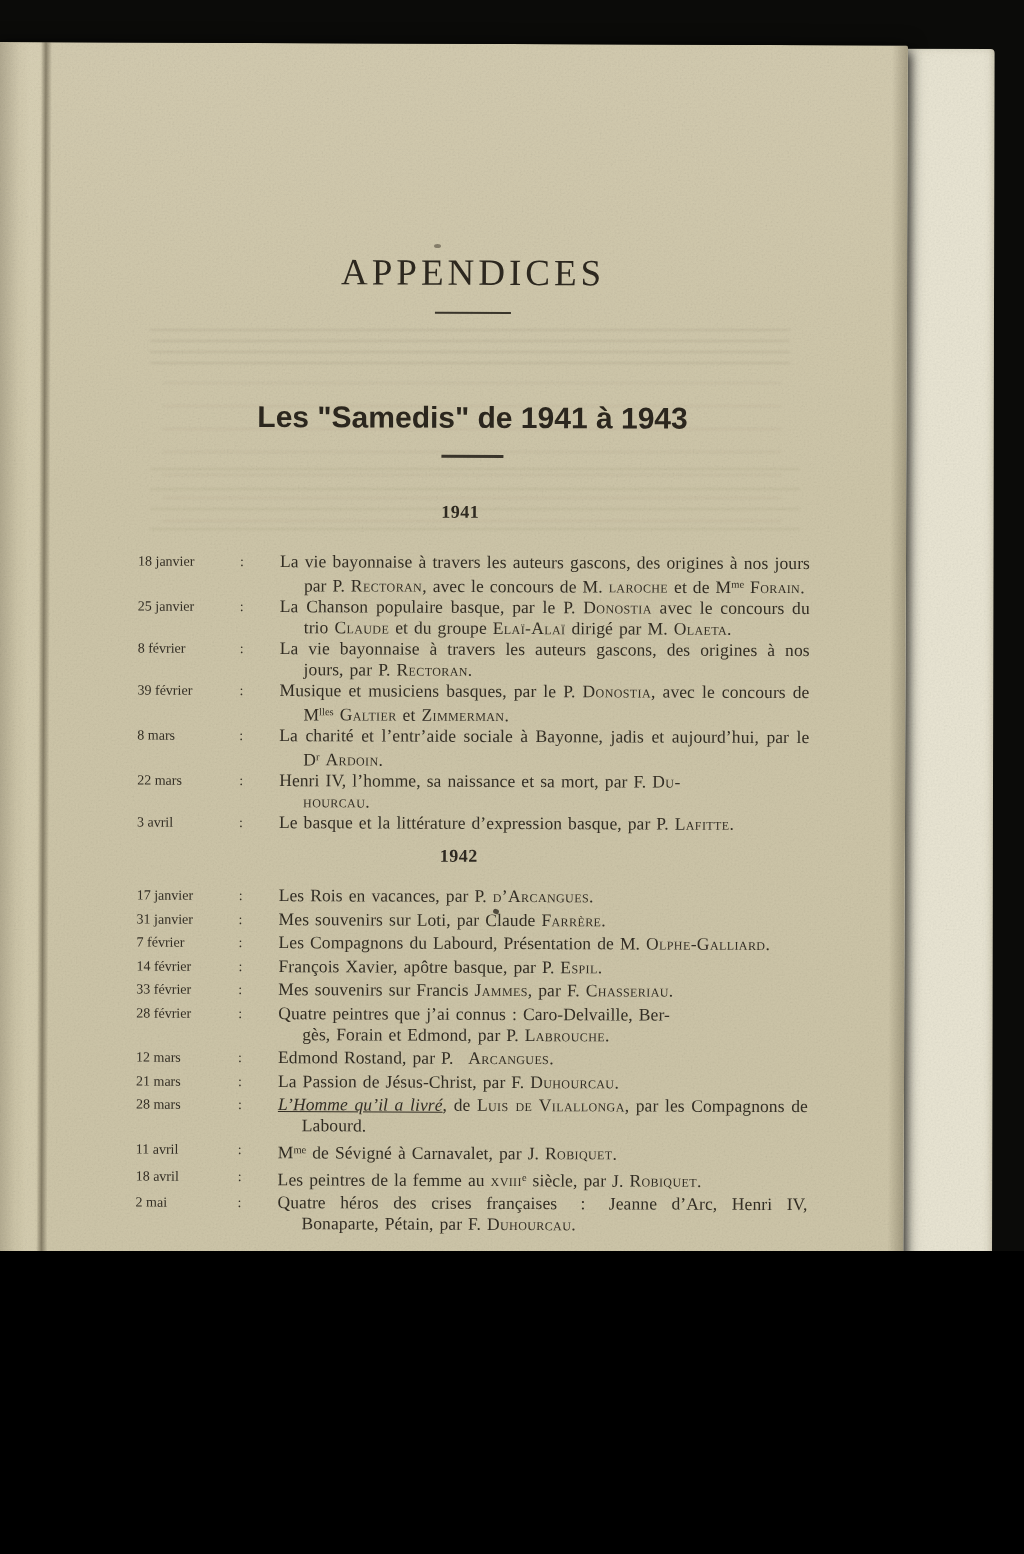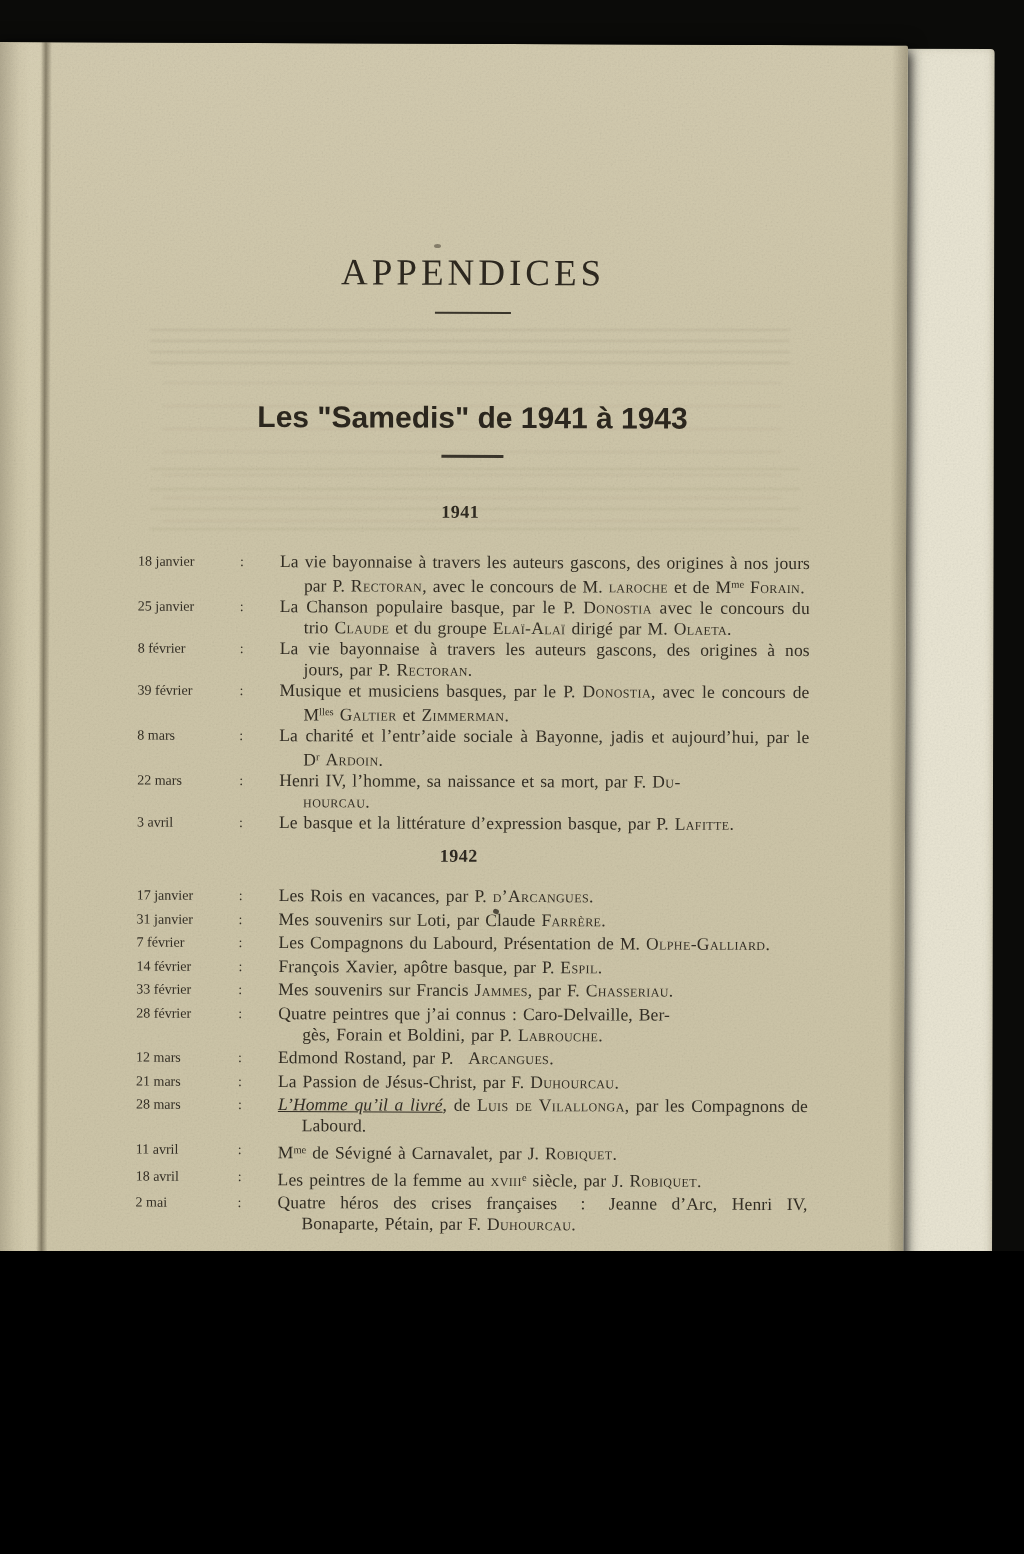--- a/index.html
+++ b/index.html
@@ -155,21 +155,21 @@
               <div class="entry">
                 <div class="datecol"><span class="date">14 février</span><span class="sep">:</span></div>
                 <div class="txt"><span>François Xavier, apôtre basque, par P. </span><span class="sc">Espil</span><span>.</span></div>
               </div>
               <div class="entry">
                 <div class="datecol"><span class="date">33 février</span><span class="sep">:</span></div>
                 <div class="txt"><span>Mes souvenirs sur Francis </span><span class="sc">Jammes</span><span>, par F. </span><span class="sc">Chasseriau</span><span>.</span></div>
               </div>
               <div class="entry">
                 <div class="datecol"><span class="date">28 février</span><span class="sep">:</span></div>
-                <div class="txt"><span>Quatre peintres que j’ai connus : Caro-Delvaille, Ber-</span><br><span>gès, Forain et Boldini, par P. </span><span class="sc">Labrouche</span><span>.</span></div>
+                <div class="txt"><span>Quatre peintres que j’ai connus : Caro-Delvaille, Ber-</span><br><span>gès, Forain et Edmond, par P. </span><span class="sc">Labrouche</span><span>.</span></div>
               </div>
               <div class="entry">
                 <div class="datecol"><span class="date">12 mars</span><span class="sep">:</span></div>
                 <div class="txt"><span>Edmond Rostand, par P.  </span><span class="sc">Arcangues</span><span>.</span></div>
               </div>
               <div class="entry">
                 <div class="datecol"><span class="date">21 mars</span><span class="sep">:</span></div>
                 <div class="txt"><span>La Passion de Jésus-Christ, par F. </span><span class="sc">Duhourcau</span><span>.</span></div>
               </div>
               <div class="entry">

